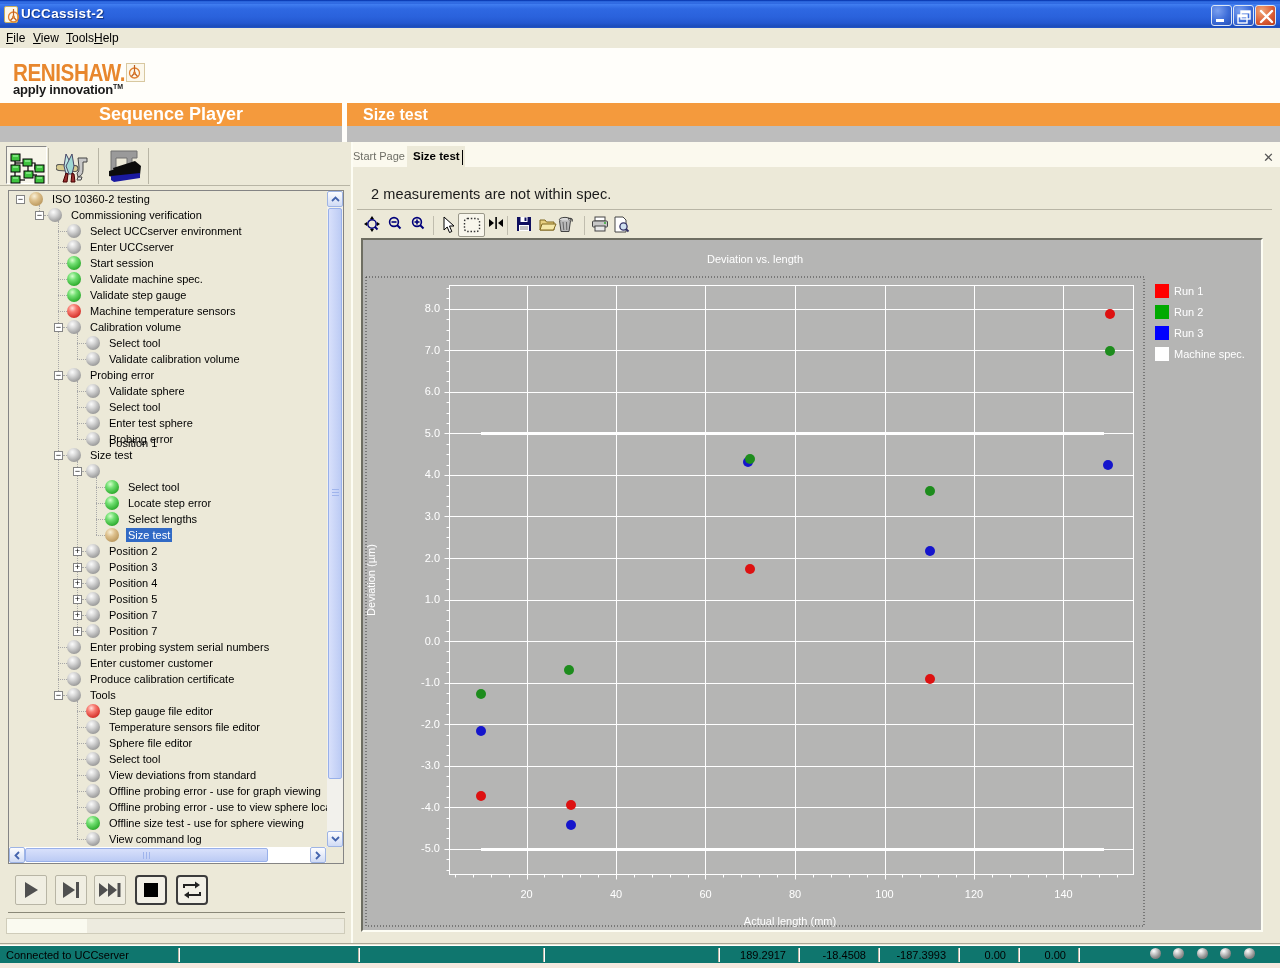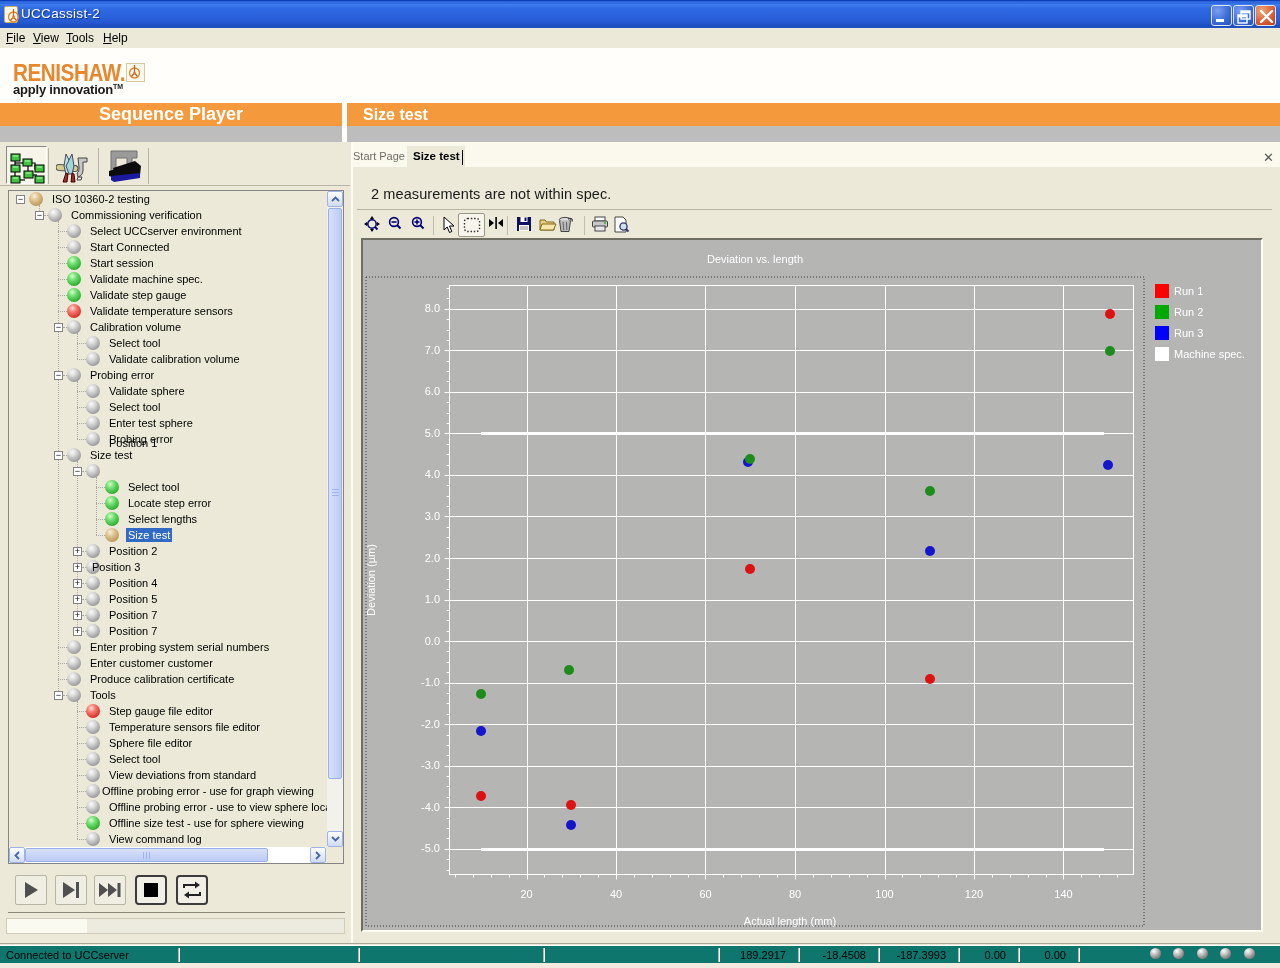--- a/index.html
+++ b/index.html
@@ -2,21 +2,21 @@
 <html><head><meta charset="utf-8"><style>
 * { margin:0; padding:0; box-sizing:border-box; }
 html,body { width:1280px; height:968px; overflow:hidden; font-family:"Liberation Sans", sans-serif; }
 body { position:relative; background:#ece9d8; }
 .abs { position:absolute; }
 
 
 .titlebar { left:0; top:0; width:1280px; height:28px;
   background:linear-gradient(180deg,#0b2f9e 0%,#1049c8 3%,#3a77e8 7%,#2a62dc 11%,#3f7cf0 16%,#2e68e2 32%,#2a62dc 60%,#2458d0 82%,#1c4cba 94%,#2456c8 100%); }
 .appicon { left:4px; top:6px; width:14px; height:17px; background:#fdf8e8; border:1px solid #c8b060; border-radius:2px; padding:0.5px; }
-.apptitle { left:21px; top:6px; color:#fff; font-size:13.5px; font-weight:normal; text-shadow:1px 1px 1px #10337e; letter-spacing:0.3px; }
+.apptitle { left:21px; top:6px; color:#fff; font-size:13.5px; font-weight:bold; text-shadow:1px 1px 1px #10337e; letter-spacing:0.3px; }
 .wbtn { position:absolute; top:5px; width:21px; height:21px; border:1px solid #dce6f5; border-radius:3px;
   background:radial-gradient(circle at 30% 25%,#7ba0ef 0%,#3c6cd8 55%,#2850b8 100%); }
 .wbtn.close { background:radial-gradient(circle at 30% 25%,#f0a878 0%,#dd6038 55%,#b83818 100%); }
 
 
 .menubar { left:0; top:28px; width:1280px; height:20px; background:#ece9d8; font-size:12px; color:#000; }
 .menubar span { position:absolute; top:3px; }
 u.m { text-decoration:underline; }
 
 
@@ -102,21 +102,21 @@
 <div style="position:absolute;left:1255px">
     <div class="wbtn close"><svg width="21" height="21" viewBox="0 0 21 21">
         <path d="M5 5 L16 16 M16 5 L5 16" stroke="#fff" stroke-width="2.4" stroke-linecap="round"></path>
       </svg></div>
   </div>
 
 <div class="abs menubar">
  <span style="left:6px"><u class="m">F</u>ile</span>
  <span style="left:33px"><u class="m">V</u>iew</span>
  <span style="left:66px"><u class="m">T</u>ools</span>
- <span style="left:103px"><u class="m">H</u>elp</span>
+ <span style="left:94px"><u class="m">H</u>elp</span>
 </div>
 
 <div class="abs logoband"></div>
 <div class="abs renishaw">RENISHAW.</div>
 <div class="abs renbox"><svg width="15" height="16" viewBox="0 0 15 16">
       <circle cx="7.5" cy="9" r="5" fill="none" stroke="#e08030" stroke-width="1.3"></circle>
       <path d="M7.5 1 L7.5 9 M4.5 12.5 L7.5 9 L10.5 12.5" fill="none" stroke="#c06020" stroke-width="1.2"></path>
       <circle cx="7.5" cy="9" r="1.4" fill="#e08030"></circle>
     </svg></div>
 <div class="abs applyinn">apply innovation<sup>TM</sup></div>
@@ -190,33 +190,33 @@
 <div class="tlab" style="left:52px;top:192px">ISO 10360-2 testing</div>
 <div class="thl" style="left:44px;top:215px;width:4px"></div>
 <div class="tbox" style="left:35px;top:211px"><span>−</span></div>
 <div class="sph gray" style="left:48px;top:208px"></div>
 <div class="tlab" style="left:71px;top:208px">Commissioning verification</div>
 <div class="thl" style="left:58px;top:231px;width:9px"></div>
 <div class="sph gray" style="left:67px;top:224px"></div>
 <div class="tlab" style="left:90px;top:224px">Select UCCserver environment</div>
 <div class="thl" style="left:58px;top:247px;width:9px"></div>
 <div class="sph gray" style="left:67px;top:240px"></div>
-<div class="tlab" style="left:90px;top:240px">Start Connected</div>
+<div class="tlab" style="left:90px;top:240px">Enter UCCserver</div>
 <div class="thl" style="left:58px;top:263px;width:9px"></div>
 <div class="sph green" style="left:67px;top:256px"></div>
 <div class="tlab" style="left:90px;top:256px">Start session</div>
 <div class="thl" style="left:58px;top:279px;width:9px"></div>
 <div class="sph green" style="left:67px;top:272px"></div>
 <div class="tlab" style="left:90px;top:272px">Validate machine spec.</div>
 <div class="thl" style="left:58px;top:295px;width:9px"></div>
 <div class="sph green" style="left:67px;top:288px"></div>
 <div class="tlab" style="left:90px;top:288px">Validate step gauge</div>
 <div class="thl" style="left:58px;top:311px;width:9px"></div>
 <div class="sph red" style="left:67px;top:304px"></div>
-<div class="tlab" style="left:90px;top:304px">Validate temperature sensors</div>
+<div class="tlab" style="left:90px;top:304px">Machine temperature sensors</div>
 <div class="thl" style="left:63px;top:327px;width:4px"></div>
 <div class="tbox" style="left:54px;top:323px"><span>−</span></div>
 <div class="sph gray" style="left:67px;top:320px"></div>
 <div class="tlab" style="left:90px;top:320px">Calibration volume</div>
 <div class="thl" style="left:77px;top:343px;width:9px"></div>
 <div class="sph gray" style="left:86px;top:336px"></div>
 <div class="tlab" style="left:109px;top:336px">Select tool</div>
 <div class="thl" style="left:77px;top:359px;width:9px"></div>
 <div class="sph gray" style="left:86px;top:352px"></div>
 <div class="tlab" style="left:109px;top:352px">Validate calibration volume</div>
@@ -256,21 +256,21 @@
 <div class="thl" style="left:96px;top:535px;width:9px"></div>
 <div class="sph tan" style="left:105px;top:528px"></div>
 <div class="tsel" style="left:128px;top:528px">Size test</div>
 <div class="thl" style="left:82px;top:551px;width:4px"></div>
 <div class="tbox" style="left:73px;top:547px"><span>+</span></div>
 <div class="sph gray" style="left:86px;top:544px"></div>
 <div class="tlab" style="left:109px;top:544px">Position 2</div>
 <div class="thl" style="left:82px;top:567px;width:4px"></div>
 <div class="tbox" style="left:73px;top:563px"><span>+</span></div>
 <div class="sph gray" style="left:86px;top:560px"></div>
-<div class="tlab" style="left:92px;top:560px">Position 3</div>
+<div class="tlab" style="left:109px;top:560px">Position 3</div>
 <div class="thl" style="left:82px;top:583px;width:4px"></div>
 <div class="tbox" style="left:73px;top:579px"><span>+</span></div>
 <div class="sph gray" style="left:86px;top:576px"></div>
 <div class="tlab" style="left:109px;top:576px">Position 4</div>
 <div class="thl" style="left:82px;top:599px;width:4px"></div>
 <div class="tbox" style="left:73px;top:595px"><span>+</span></div>
 <div class="sph gray" style="left:86px;top:592px"></div>
 <div class="tlab" style="left:109px;top:592px">Position 5</div>
 <div class="thl" style="left:82px;top:615px;width:4px"></div>
 <div class="tbox" style="left:73px;top:611px"><span>+</span></div>
@@ -303,21 +303,21 @@
 <div class="sph gray" style="left:86px;top:736px"></div>
 <div class="tlab" style="left:109px;top:736px">Sphere file editor</div>
 <div class="thl" style="left:77px;top:759px;width:9px"></div>
 <div class="sph gray" style="left:86px;top:752px"></div>
 <div class="tlab" style="left:109px;top:752px">Select tool</div>
 <div class="thl" style="left:77px;top:775px;width:9px"></div>
 <div class="sph gray" style="left:86px;top:768px"></div>
 <div class="tlab" style="left:109px;top:768px">View deviations from standard</div>
 <div class="thl" style="left:77px;top:791px;width:9px"></div>
 <div class="sph gray" style="left:86px;top:784px"></div>
-<div class="tlab" style="left:102px;top:784px">Offline probing error - use for graph viewing</div>
+<div class="tlab" style="left:109px;top:784px">Offline probing error - use for graph viewing</div>
 <div class="thl" style="left:77px;top:807px;width:9px"></div>
 <div class="sph gray" style="left:86px;top:800px"></div>
 <div class="tlab" style="left:109px;top:800px">Offline probing error - use to view sphere locati</div>
 <div class="thl" style="left:77px;top:823px;width:9px"></div>
 <div class="sph green" style="left:86px;top:816px"></div>
 <div class="tlab" style="left:109px;top:816px">Offline size test - use for sphere viewing</div>
 <div class="thl" style="left:77px;top:839px;width:9px"></div>
 <div class="sph gray" style="left:86px;top:832px"></div>
 <div class="tlab" style="left:109px;top:832px">View command log</div>
 

